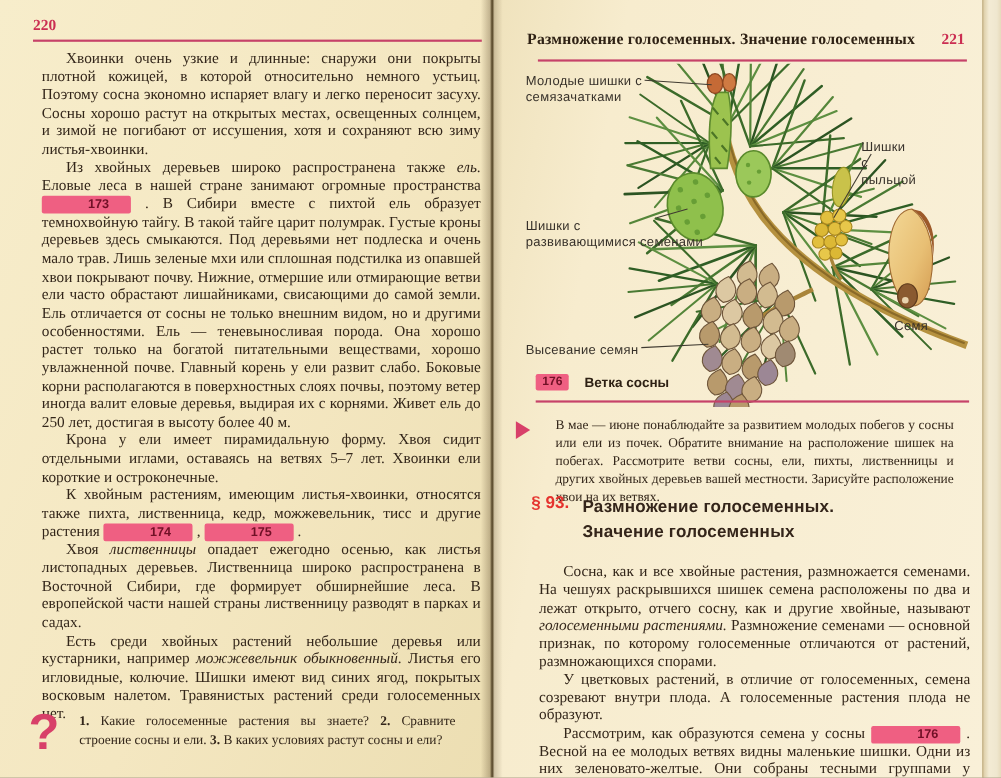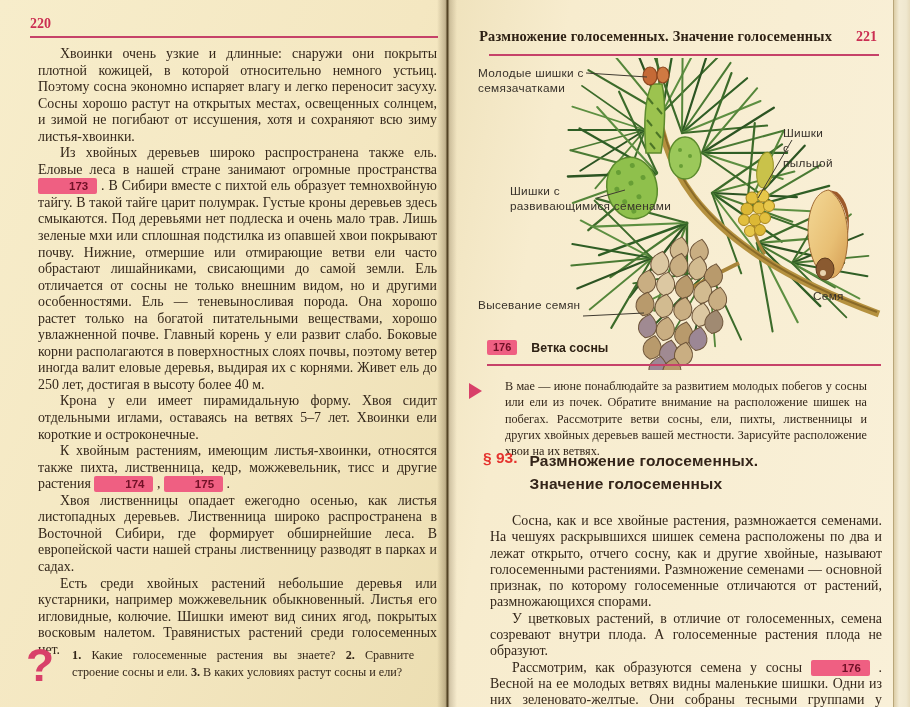--- a/index.html
+++ b/index.html
@@ -14,24 +14,24 @@
   .page-edge{position:absolute;left:893px;top:0;width:17px;height:707px;border-left:1px solid #b9a679;
         background:linear-gradient(90deg,#dccda6,#f3ebd4 30%,#efe7cf 72%,#e4d7b6);}
   .rule{position:absolute;height:2px;background:#c64269;}
 
   
   .lp-header{position:absolute;left:30px;top:16px;display:flex;gap:19px;align-items:baseline;}
   .pagenum{color:#cb2e52;font-weight:bold;font-size:14px;}
   .hdr-title{font-weight:bold;font-size:14.3px;color:#2e2114;letter-spacing:.2px;}
   .lp-body{position:absolute;left:38px;top:46px;width:399px;font-size:13.9px;line-height:16.55px;text-align:justify;}
   .lp-body p,.rp-body p{margin:0;text-indent:22px;}
-  .it{}
+  .it{font-style:italic;}
   .bd{font-weight:bold;}
   .fig-badge{display:inline-block;background:#ef5f82;color:#701026;font-family:"Liberation Sans",sans-serif;
-        font-weight:bold;font-size:11.5px;line-height:14px;padding:1px 9px;border-radius:2px;}
+        font-weight:bold;font-size:11.5px;line-height:14px;padding:1px 20px;border-radius:2px;}
   .questions{position:absolute;left:26px;top:644px;display:flex;gap:18px;width:410px;}
   .q-icon{color:#d84069;font-size:46px;font-weight:bold;font-family:"Liberation Sans",sans-serif;line-height:42px;}
   .q-text{font-size:12.2px;line-height:16.5px;text-align:justify;width:342px;padding-top:3px;}
 
   
   .rp-header{position:absolute;right:16px;top:28px;display:flex;gap:24px;align-items:baseline;}
   .figure{position:absolute;left:0;top:58px;width:374px;height:312px;}
   .figure svg{position:absolute;left:0;top:0;}
   .fig-label{position:absolute;font-family:"Liberation Sans",sans-serif;font-size:11.8px;line-height:15px;
         color:#37312a;letter-spacing:.3px;}
@@ -206,25 +206,25 @@
         </g>
       </svg>
 
       <div class="fig-label" style="left:31px;top:8px;">
         <div>Молодые шишки с</div>
         <div>семязачатками</div>
       </div>
       <div class="fig-label" style="left:336px;top:68px;">
         <div>Шишки с пыльцой</div>
       </div>
-      <div class="fig-label" style="left:31px;top:126px;margin-left:32px;">
+      <div class="fig-label" style="left:31px;top:140px;">
         <div>Шишки с</div>
         <div>развивающимися семенами</div>
       </div>
-      <div class="fig-label" style="left:31px;top:240px;">
+      <div class="fig-label" style="left:31px;top:253px;">
         <div>Высевание семян</div>
       </div>
       <div class="fig-label" style="left:366px;top:231px;">
         <div>Семя</div>
       </div>
 
       <div class="fig-caption">
         <span class="cap-badge">176</span>
         <span class="cap-text">Ветка сосны</span>
       </div>

